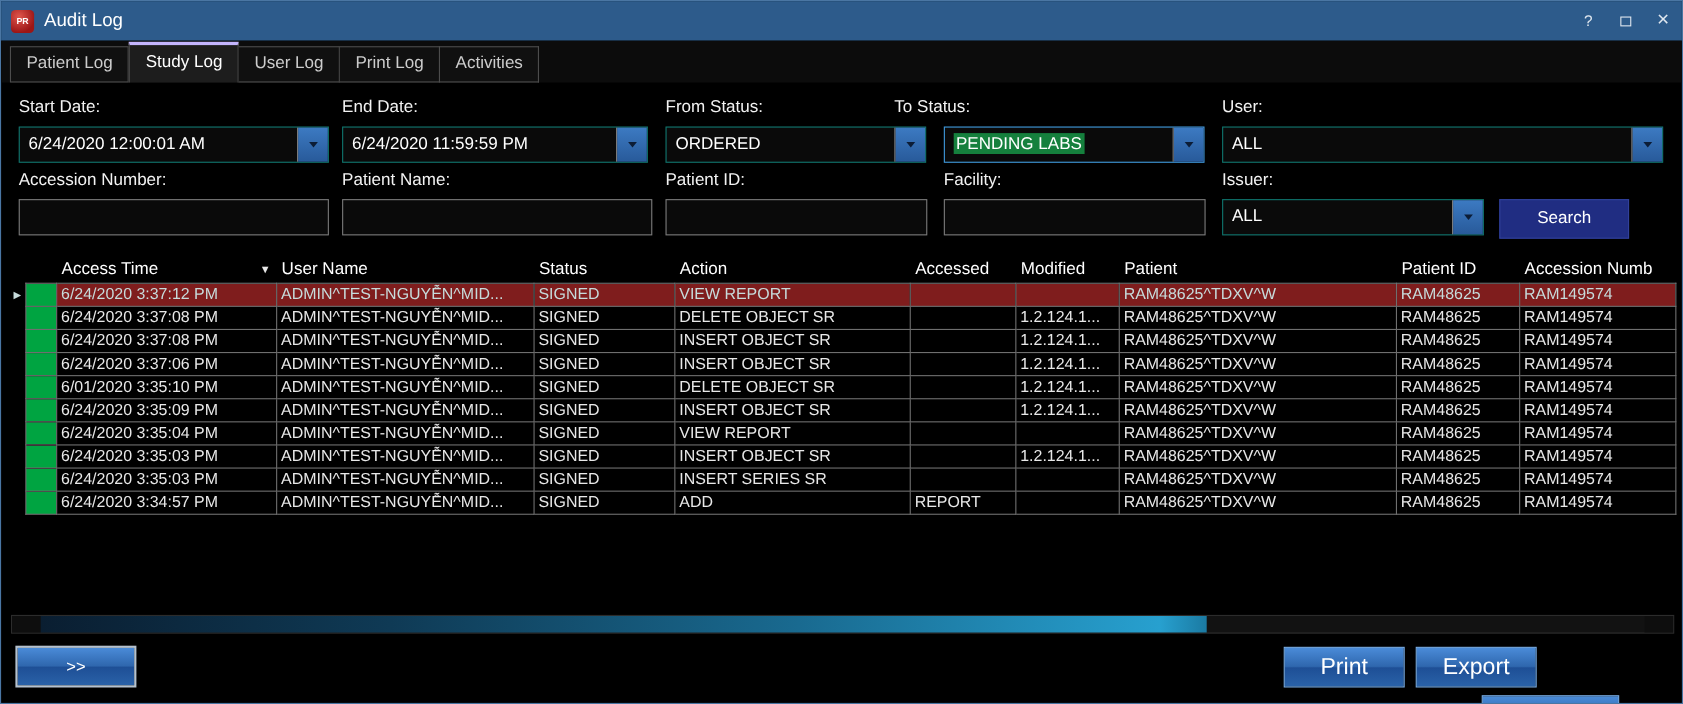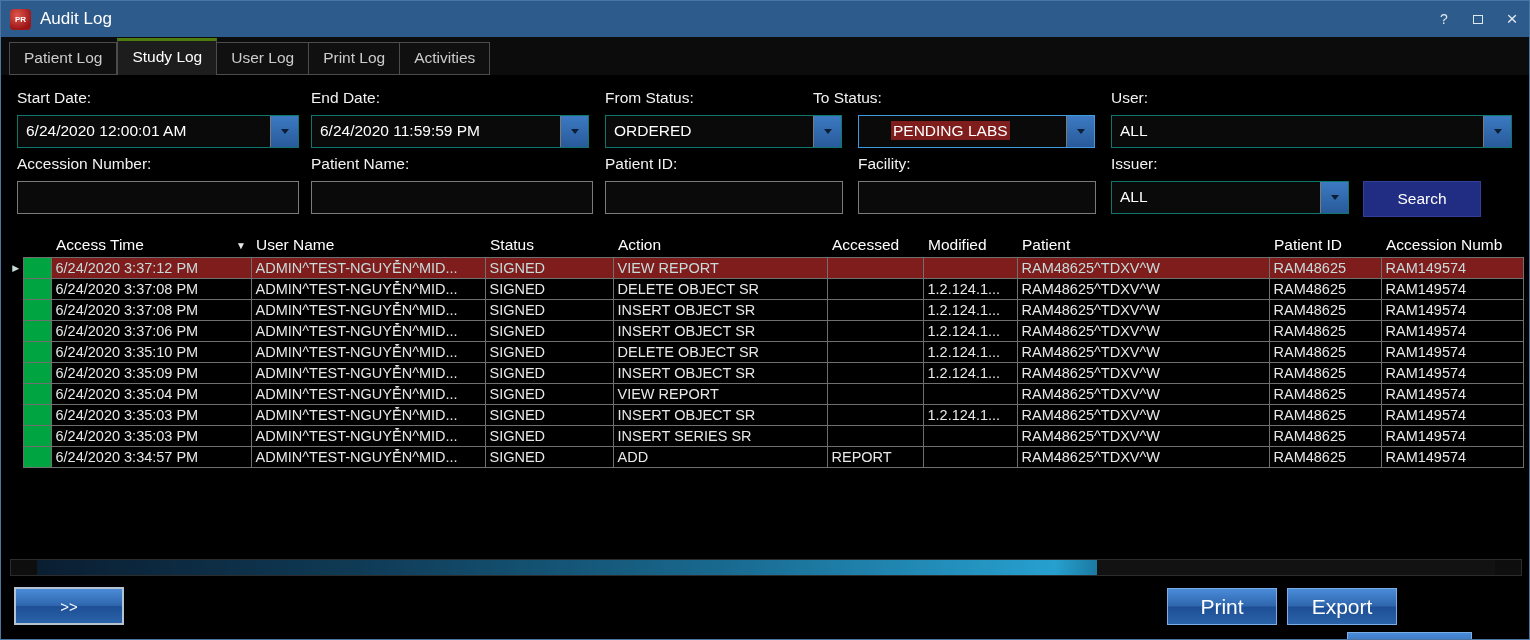--- a/index.html
+++ b/index.html
@@ -31,30 +31,30 @@
     background:#0c0c0c; display:flex; align-items:flex-end; padding-left:8px;
   }
   .tab {
     height:33px; line-height:30px; padding:0 14px; background:#101010;
     color:#cccccc; font-size:15.5px; border:1px solid #4c4c4c; border-left:none;
     white-space:nowrap;
   }
   .tab:first-child { border-left:1px solid #4c4c4c; }
   .tab.active {
     height:37px; line-height:32px; background:#1d1d1d; color:#fff;
-    border-top:3px solid #4d7c0f; border-left:1px solid #4c4c4c; border-bottom:none;
+    border-top:3px solid #c4b5fd; border-left:1px solid #4c4c4c; border-bottom:none;
   }
   
   .flabel { position:absolute; color:#f2f2f2; font-size:15.5px; white-space:nowrap; }
   .combo { position:absolute; height:33px; display:flex; border:1px solid #0f766e; background:#0a0a0a; }
   .combo .val { flex:1; padding:0 8px; line-height:30px; font-size:15.5px; color:#fff; white-space:nowrap; overflow:hidden; }
   .combo .btn { width:28px; border-left:1px solid #7a7a7a; background:linear-gradient(180deg,#3c7ac2,#285a9a); display:flex; align-items:center; justify-content:center; }
   .combo .arr { width:0; height:0; border-left:4px solid transparent; border-right:4px solid transparent; border-top:5px solid #0c1d36; }
   .combo.focused { border-color:#3f9ade; }
-  .hl { background:#7f1d1d; color:#fff; padding:1px 2px;margin-left:24px; }
+  .hl { background:#15803d; color:#fff; padding:1px 2px; }
   .tinput {
     position:absolute; height:33px; background:#0a0a0a; border:1px solid #7a7a7a;
     color:#fff; font-size:15.5px; padding:0 8px; font-family:inherit; outline:none;
   }
   .search-btn {
     position:absolute; background:#202d82; border:1px solid #31409a; color:#fff;
     font-size:15.5px; font-family:inherit; cursor:default;
   }
   
   .grid-table { position:absolute; left:8px; top:232px; width:1514px; border-collapse:collapse; table-layout:fixed; }
@@ -252,21 +252,21 @@
           <td>INSERT OBJECT SR</td>
           <td></td>
           <td>1.2.124.1...</td>
           <td>RAM48625^TDXV^W</td>
           <td>RAM48625</td>
           <td>RAM149574</td>
         </tr>
         <tr>
           <td class="c-ind"></td>
           <td class="c-green"></td>
-          <td>6/24/2020 3:35:10 PM</td>
+          <td>6/01/2020 3:35:10 PM</td>
           <td>ADMIN^TEST-NGUYỄN^MID...</td>
           <td>SIGNED</td>
           <td>DELETE OBJECT SR</td>
           <td></td>
           <td>1.2.124.1...</td>
           <td>RAM48625^TDXV^W</td>
           <td>RAM48625</td>
           <td>RAM149574</td>
         </tr>
         <tr>

